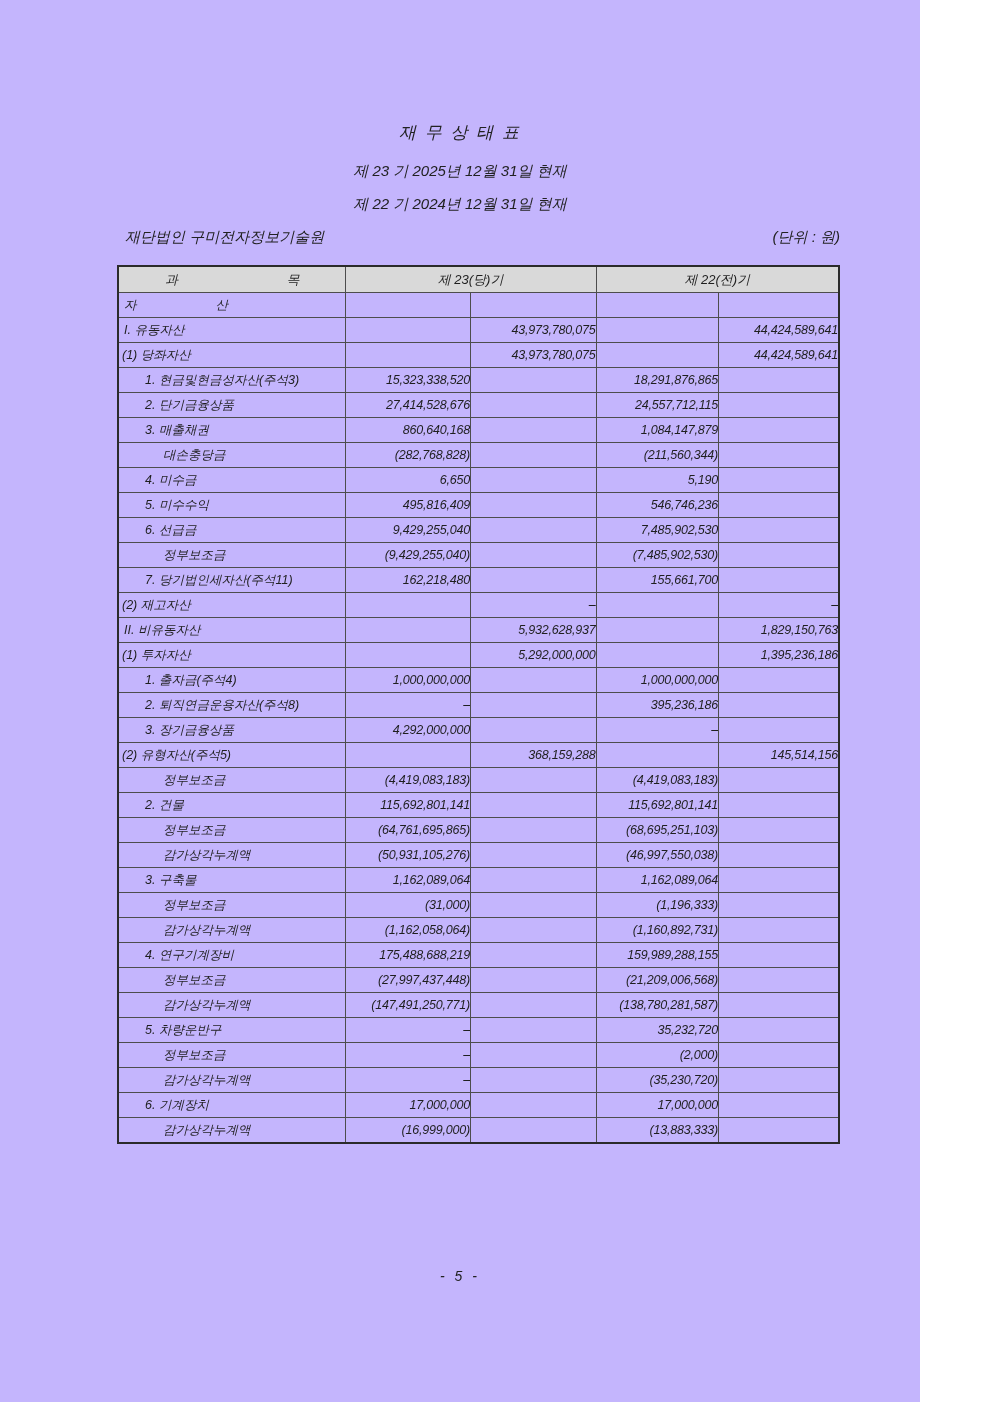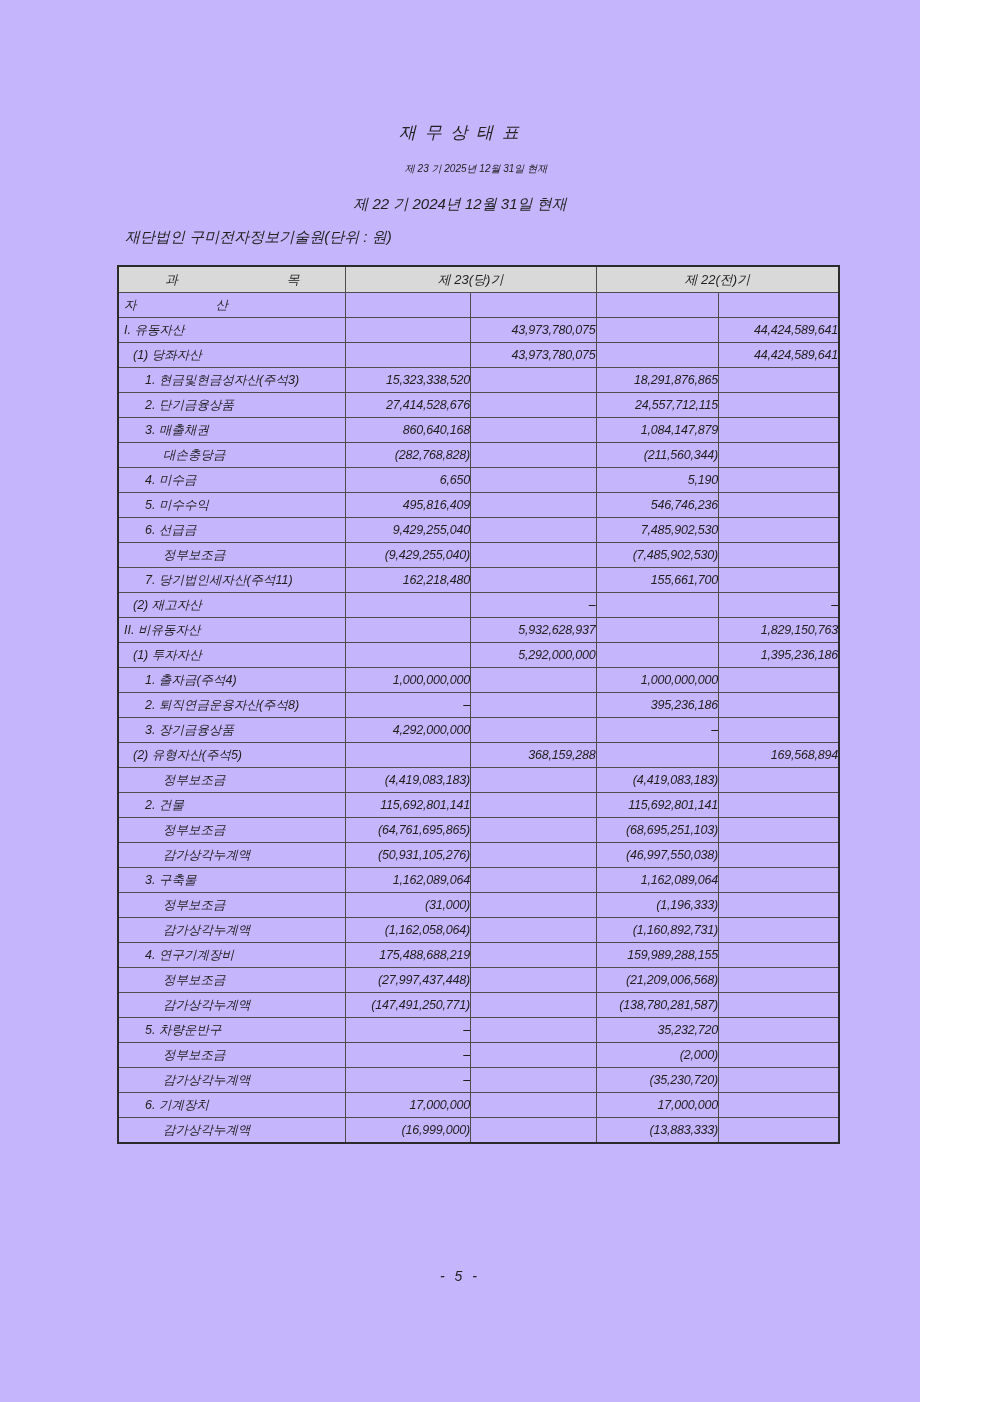--- a/index.html
+++ b/index.html
@@ -26,39 +26,39 @@
     font-size: 17px;
     letter-spacing: 2px;
     color: #222;
   }
   .doc-subtitle1 {
     position: absolute;
     top: 162px;
     left: 0;
     width: 100%;
     text-align: center;
-    font-size: 10px;
+    font-size: 15px;
     color: #222;
-    margin-left: 16px;
   }
   .doc-subtitle2 {
     position: absolute;
     top: 195px;
     left: 0;
     width: 100%;
     text-align: center;
     font-size: 15px;
     color: #222;
   }
   .meta-row {
     position: absolute;
     top: 228px;
     left: 125px;
     width: 715px;
     display: flex;
+    justify-content: space-between;
     align-items: baseline;
     font-size: 15px;
     color: #222;
   }
   .table-wrap {
     position: absolute;
     top: 265px;
     left: 117px;
     width: 723px;
   }
@@ -92,21 +92,21 @@
   th.item-head .spread-wrap {
     display: flex;
     justify-content: space-between;
     padding: 0 45px 0 46px;
   }
   td.label {
     text-align: left;
     padding-right: 2px;
   }
   td.label.ind0 { padding-left: 5px; }
-  td.label.ind1 { padding-left: 14px; }
+  td.label.ind1 { padding-left: 3px; }
   td.label.ind2 { padding-left: 26px; }
   td.label.ind3 { padding-left: 44px; }
   td.label .spread-wrap {
     display: flex;
     justify-content: space-between;
     width: 104px;
   }
   td.num {
     text-align: right;
     padding-right: 4px;
@@ -290,21 +290,21 @@
             <td class="num">4,292,000,000</td>
             <td class="num"></td>
             <td class="num">–</td>
             <td class="num"></td>
           </tr>
           <tr>
             <td class="label ind1">(2) 유형자산(주석5)</td>
             <td class="num"></td>
             <td class="num">368,159,288</td>
             <td class="num"></td>
-            <td class="num">169,568,894</td>
+            <td class="num">145,514,156</td>
           </tr>
           <tr>
             <td class="label ind3">정부보조금</td>
             <td class="num">(4,419,083,183)</td>
             <td class="num"></td>
             <td class="num">(4,419,083,183)</td>
             <td class="num"></td>
           </tr>
           <tr>
             <td class="label ind2">2. 건물</td>

